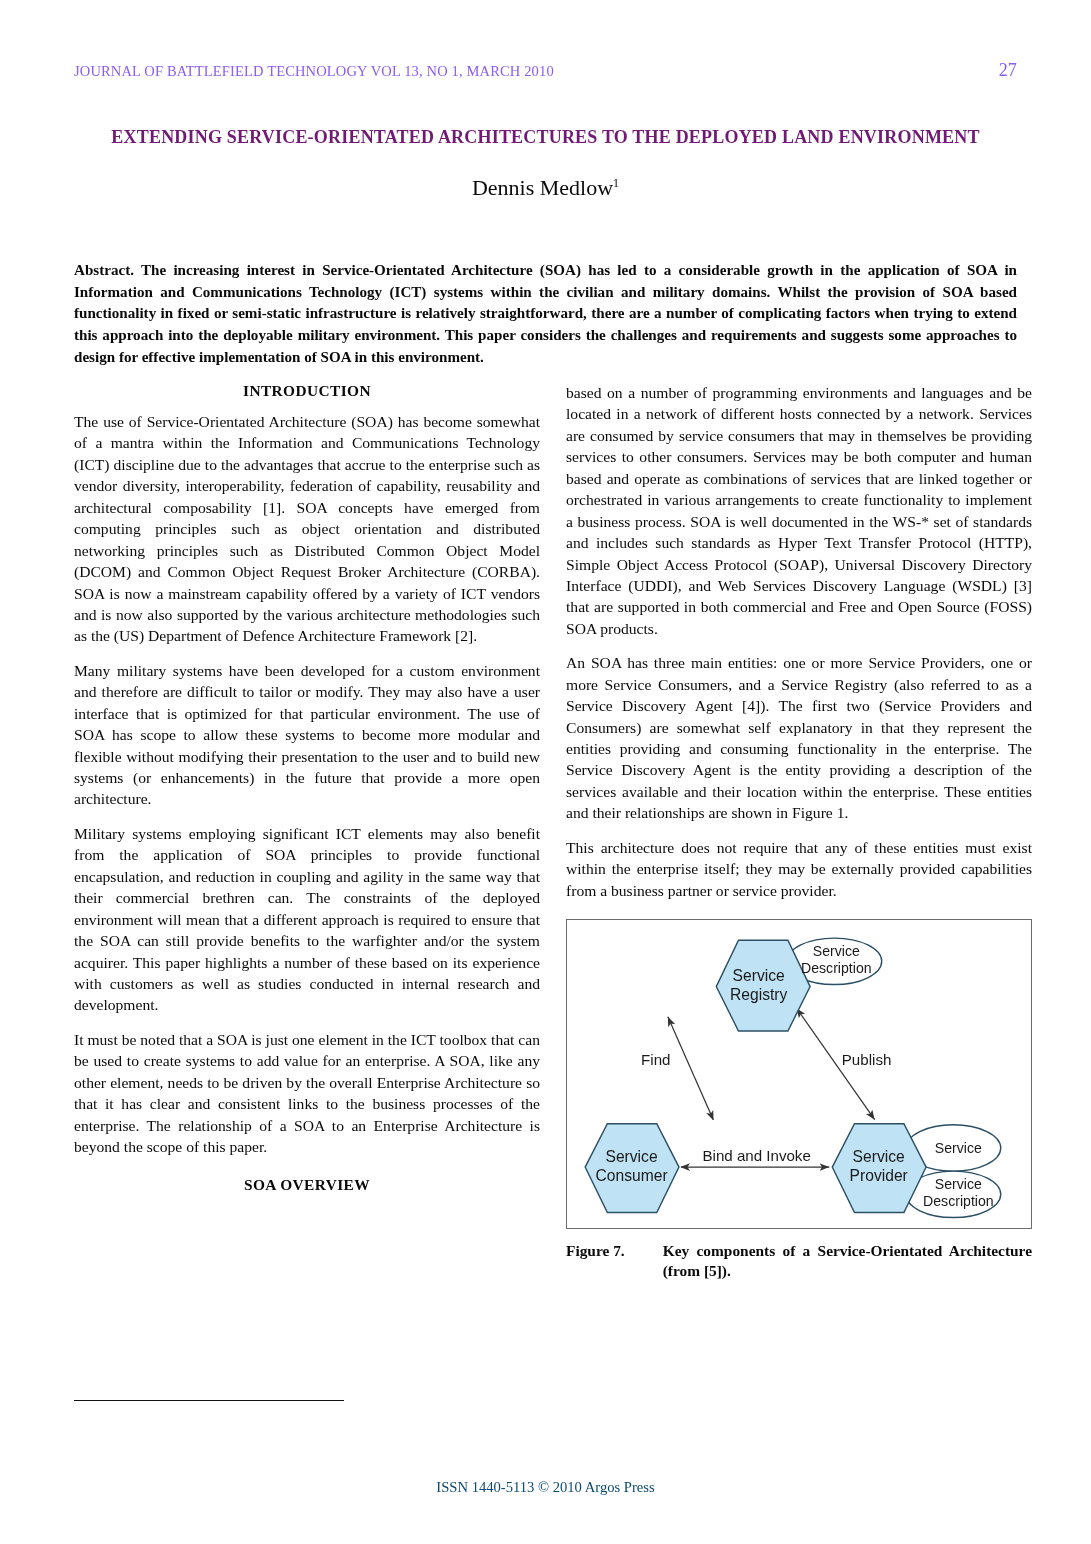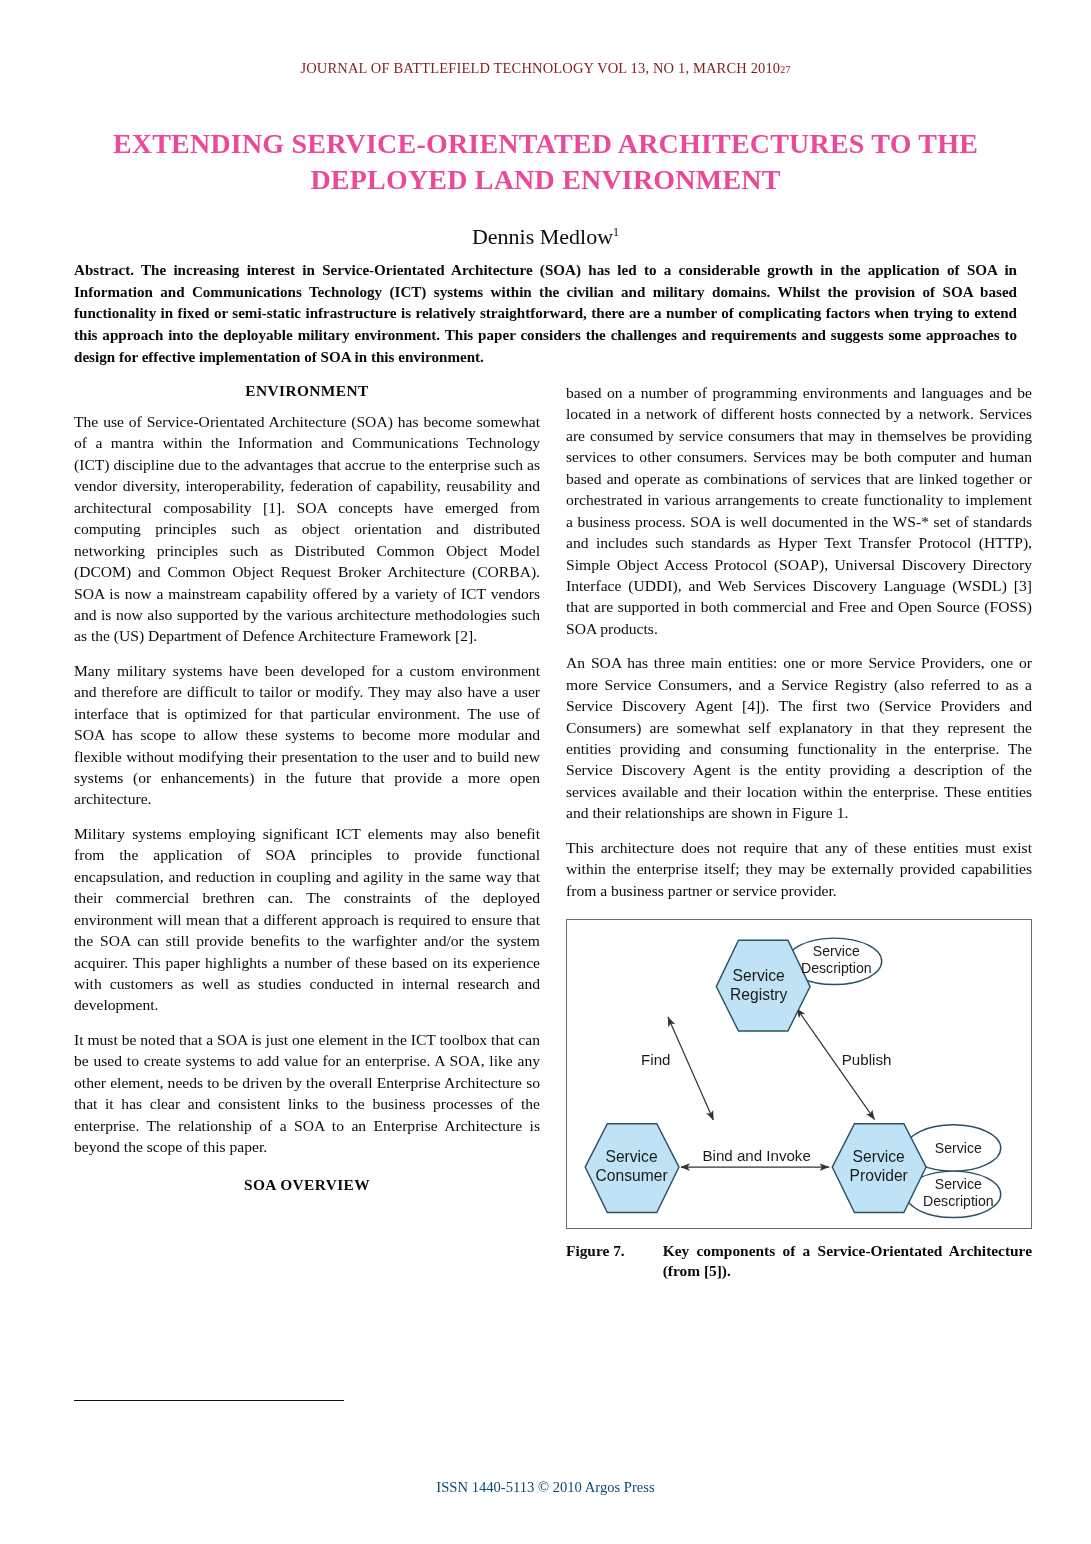--- a/index.html
+++ b/index.html
@@ -21,42 +21,42 @@
     box-sizing: border-box;
   }
 
   
   .running-header {
     position: absolute;
     top: 60px;
     left: 74px;
     right: 74px;
     display: flex;
-    justify-content: center;
+    justify-content: space-between;
     align-items: baseline;
     font-size: 14.5px;
     letter-spacing: 0.15px;
-    color: #7f1d1d;
-  }
-  .running-header .folio { font-size: 10px; }
+    color: #8b5cf6;
+  }
+  .running-header .folio { font-size: 18px; }
 
   
   .title-block {
     position: absolute;
     top: 126px;
     left: 100px;
     right: 100px;
     text-align: center;
   }
   .doc-title {
-    font-size: 28px;
+    font-size: 18px;
     font-weight: bold;
     line-height: 1.28;
     letter-spacing: 0.2px;
-    color: #ec4899;
+    color: #701a75;
     margin: 0;
   }
   .author {
     margin-top: 26px;
     font-size: 22px;
     color: #0a0a0a;
     line-height: 1.2;
   }
   .author sup {
     font-size: 12px;
@@ -193,21 +193,21 @@
     <div class="author">
       <span>Dennis Medlow</span><sup>1</sup>
     </div>
   </div>
 
   <div class="abstract">Abstract. The increasing interest in Service-Orientated Architecture (SOA) has led to a considerable growth in the application of SOA in Information and Communications Technology (ICT) systems within the civilian and military domains.   Whilst the provision of SOA based functionality in fixed or semi-static infrastructure is relatively straightforward, there are a number of complicating factors when trying to extend this approach into the deployable military environment. This paper considers the challenges and requirements and suggests some approaches to design for effective implementation of SOA in this environment.</div>
 
   <div class="columns">
 
     <div class="col">
-      <h2 class="section-head">ENVIRONMENT</h2>
+      <h2 class="section-head">INTRODUCTION</h2>
       <p>The use of Service-Orientated Architecture (SOA) has become somewhat of a mantra within the Information and Communications Technology (ICT) discipline due to the advantages that accrue to the enterprise such as vendor diversity, interoperability, federation of capability, reusability and architectural composability [1]. SOA concepts have emerged from computing principles such as object orientation and distributed networking principles such as Distributed Common Object Model (DCOM) and Common Object Request Broker Architecture (CORBA). SOA is now a mainstream capability offered by a variety of ICT vendors and is now also supported by the various architecture methodologies such as the (US) Department of Defence Architecture Framework [2].</p>
       <p>Many military systems have been developed for a custom environment and therefore are difficult to tailor or modify. They may also have a user interface that is optimized for that particular environment. The use of SOA has scope to allow these systems to become more modular and flexible without modifying their presentation to the user and to build new systems (or enhancements) in the future that provide a more open architecture.</p>
       <p>Military systems employing significant ICT elements may also benefit from the application of SOA principles to provide functional encapsulation, and reduction in coupling and agility in the same way that their commercial brethren can. The constraints of the deployed environment will mean that a different approach is required to ensure that the SOA can still provide benefits to the warfighter and/or the system acquirer. This paper highlights a number of these based on its experience with customers as well as studies conducted in internal research and development.</p>
       <p>It must be noted that a SOA is just one element in the ICT toolbox that can be used to create systems to add value for an enterprise. A SOA, like any other element, needs to be driven by the overall Enterprise Architecture so that it has clear and consistent links to the business processes of the enterprise. The relationship of a SOA to an Enterprise Architecture is beyond the scope of this paper.</p>
       <h2 class="section-head spaced">SOA OVERVIEW</h2>
     </div>
 
     <div class="col">
       <p>based on a number of programming environments and languages and be located in a network of different hosts connected by a network. Services are consumed by service consumers that may in themselves be providing services to other consumers. Services may be both computer and human based and operate  as combinations of services that are linked together or orchestrated in various arrangements to create functionality to implement a business process. SOA is well documented in the WS-* set of standards and includes such standards as Hyper Text Transfer Protocol (HTTP), Simple Object Access Protocol (SOAP), Universal Discovery Directory Interface (UDDI), and Web Services Discovery Language (WSDL) [3] that are supported in both commercial and Free and Open Source (FOSS) SOA products.</p>
       <p>An SOA has three main entities: one or more Service Providers, one or more Service Consumers, and a Service Registry (also referred to as a Service Discovery Agent [4]). The first two (Service Providers and Consumers) are somewhat self explanatory in that they represent the entities providing and consuming functionality in the enterprise. The Service Discovery Agent is the entity providing a description of the services available and their location within the enterprise. These entities and their relationships are shown in Figure 1.</p>

